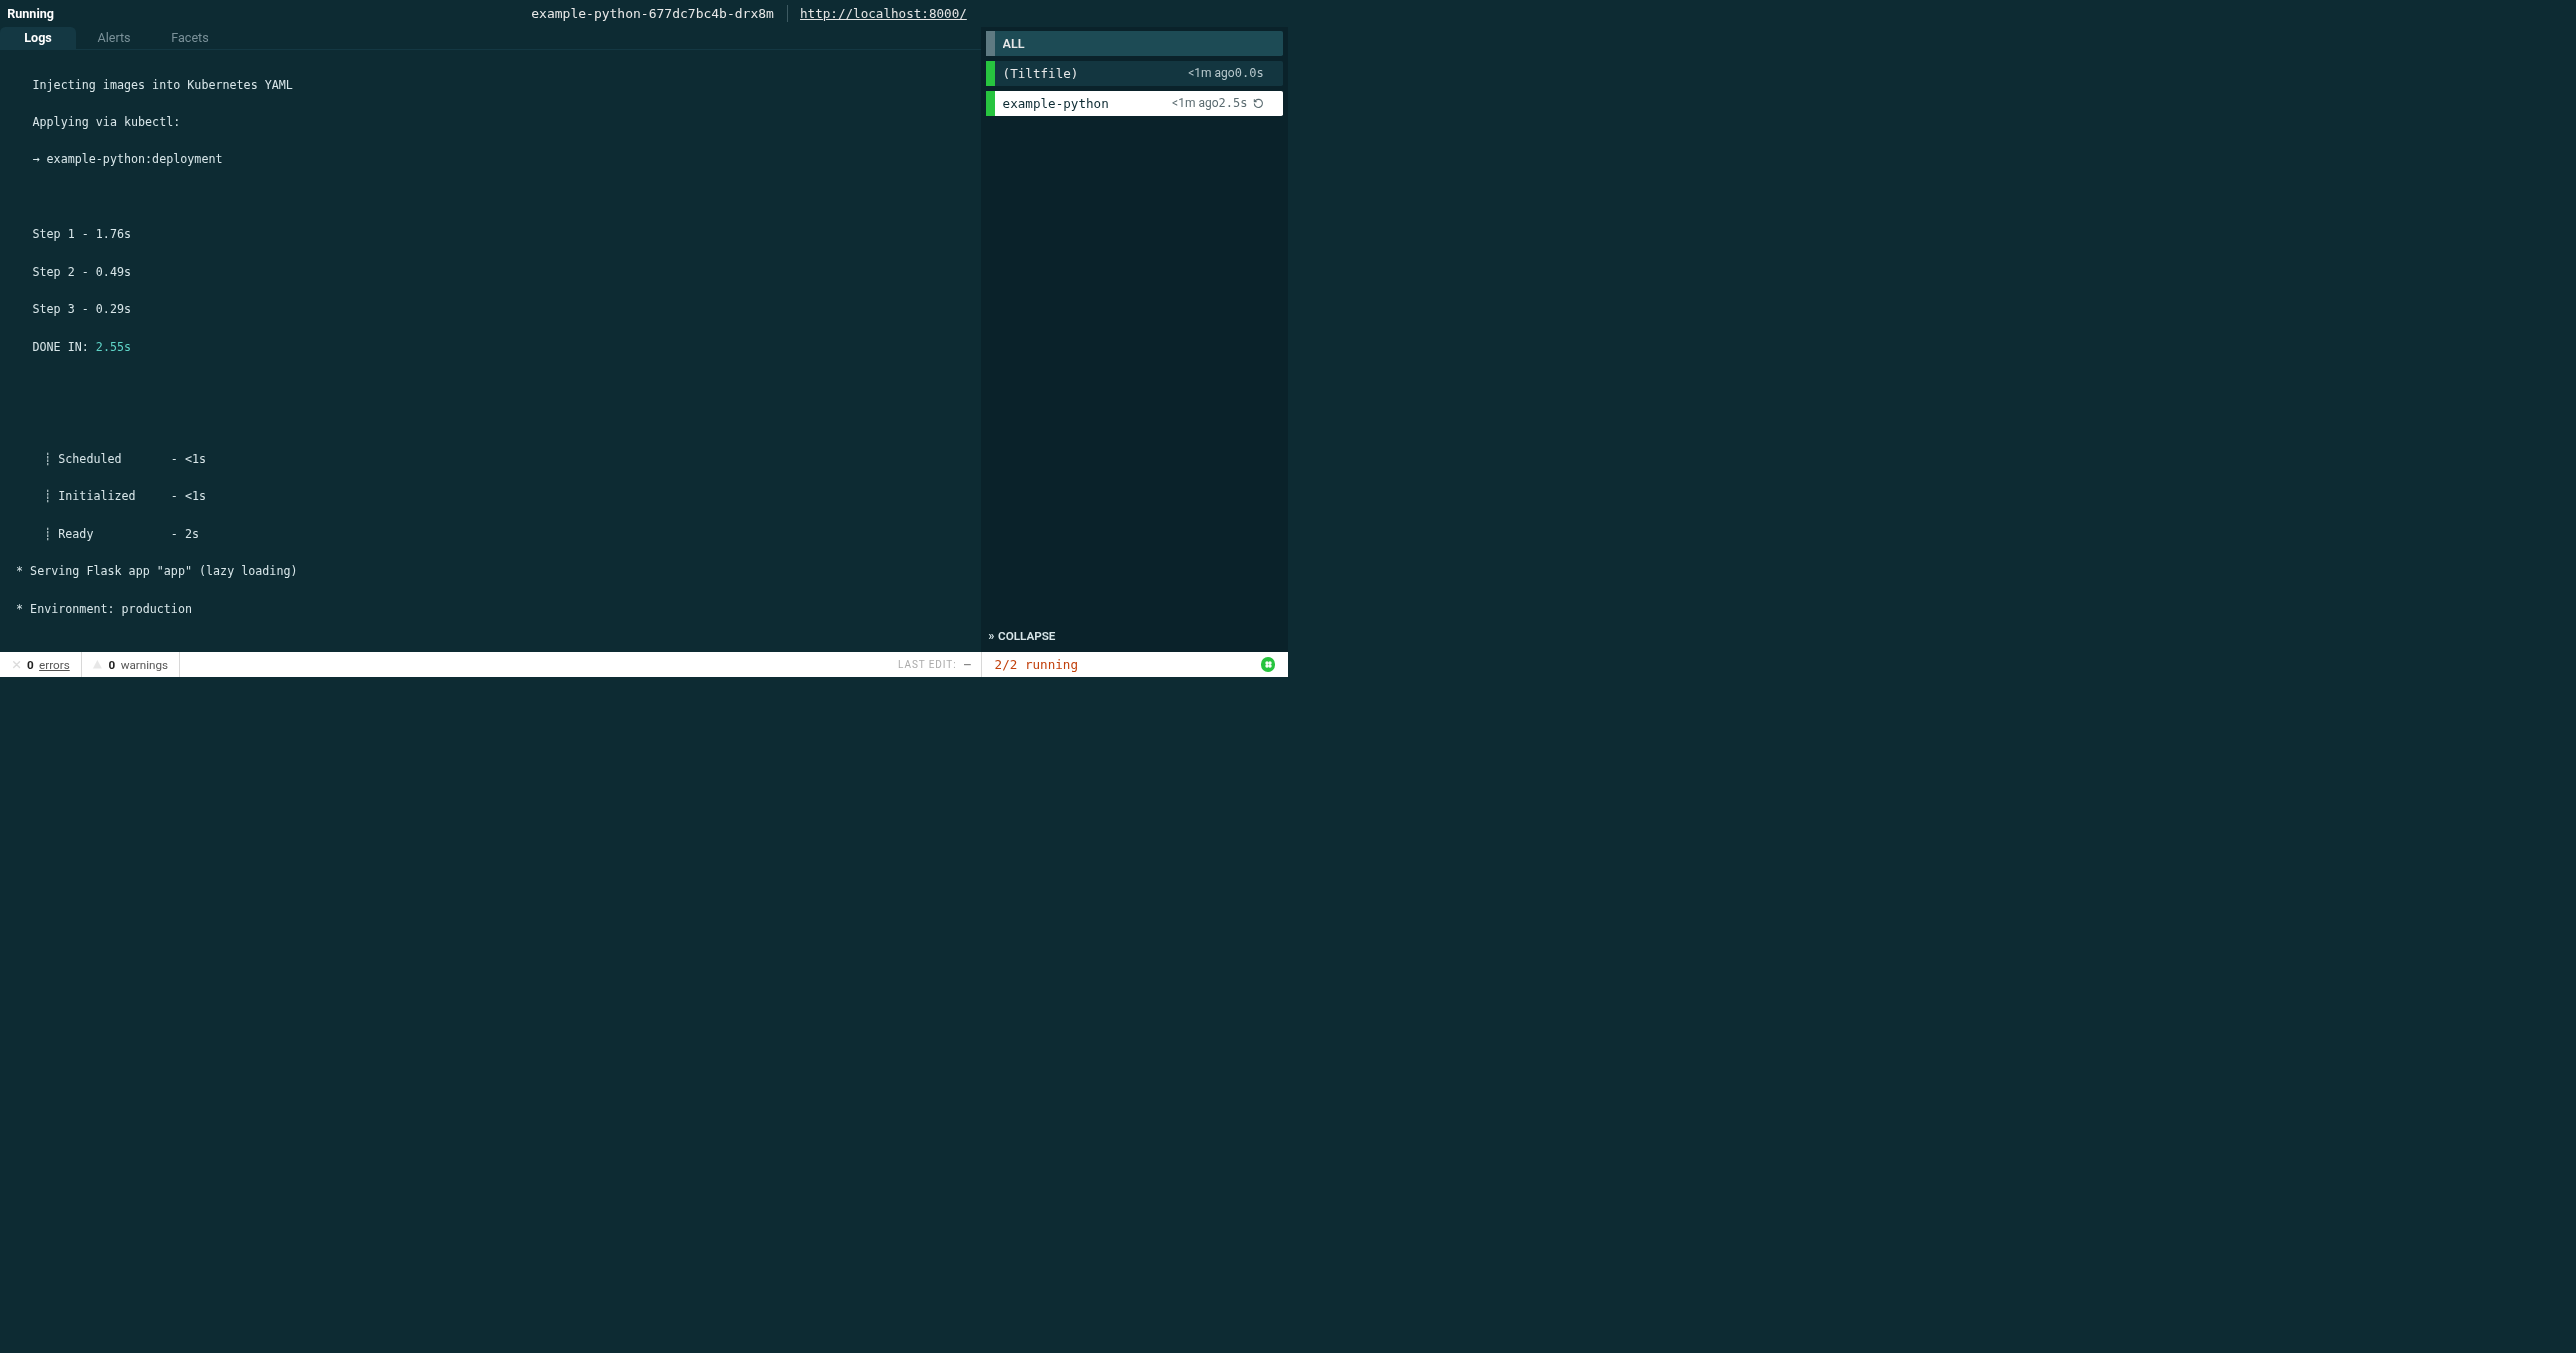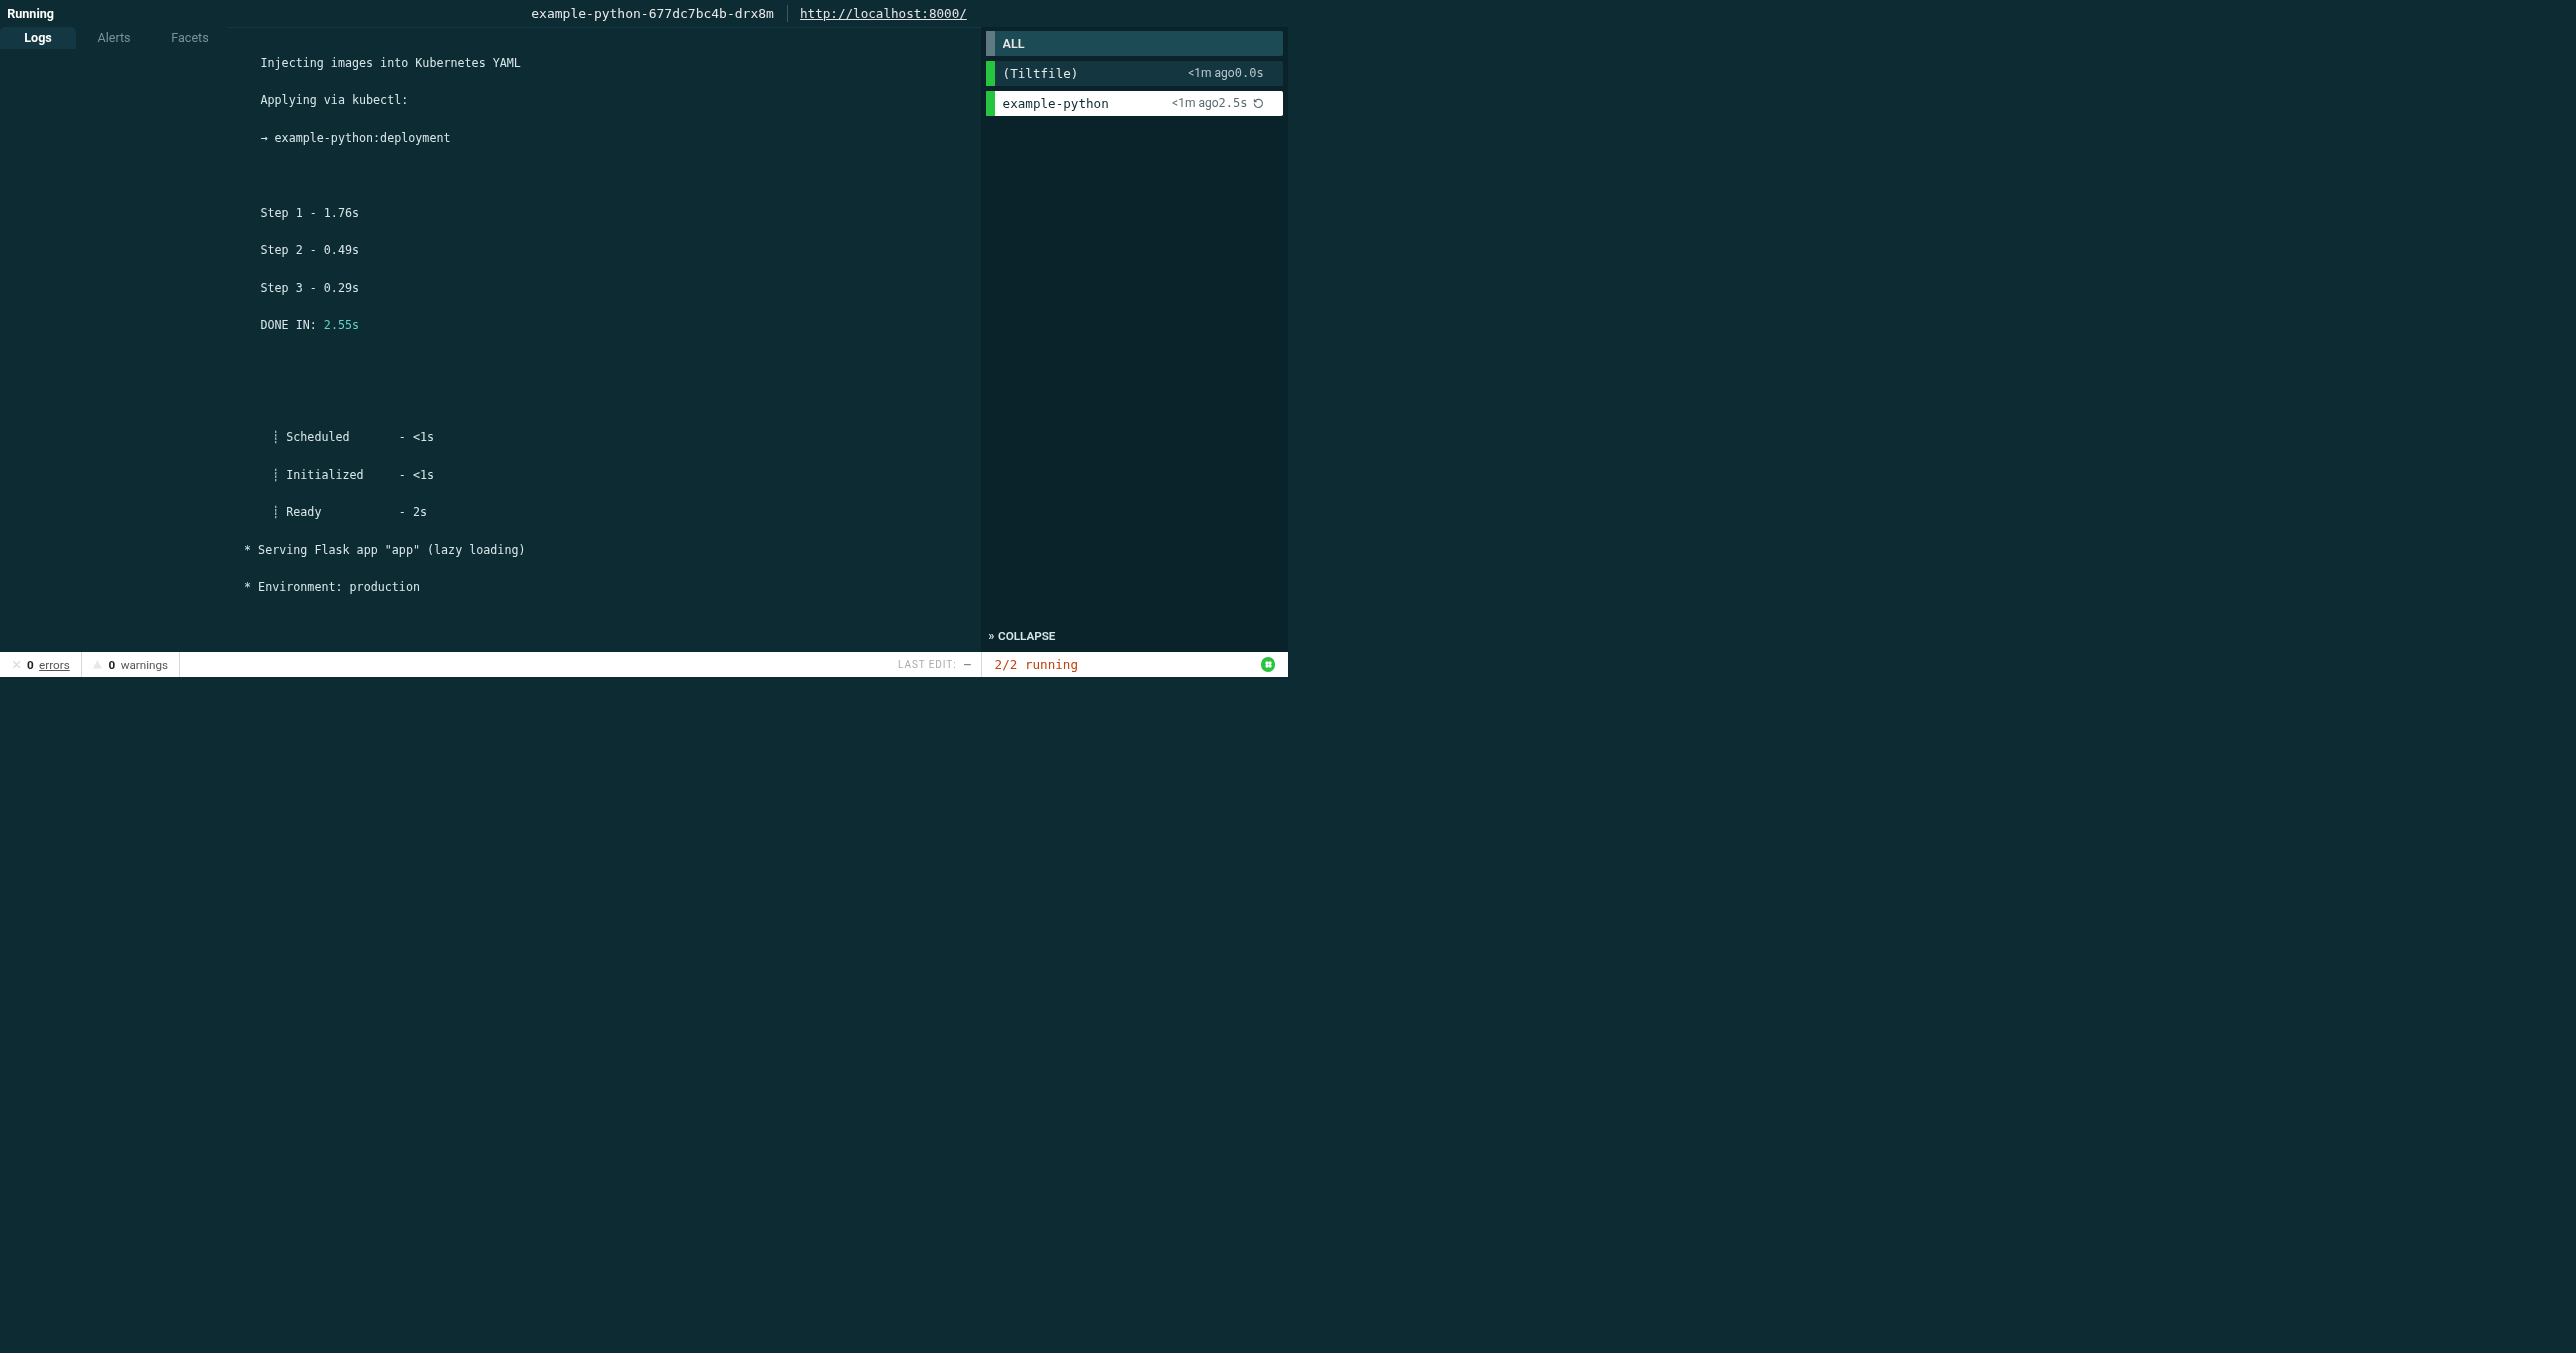--- a/index.html
+++ b/index.html
@@ -45,21 +45,21 @@
 
 
 .body {
   display: flex;
   flex: 1;
   min-height: 0;
 }
 .main {
   flex: 1;
   display: flex;
-  flex-direction: row;
+  flex-direction: column;
   min-width: 0;
 }
 
 
 .tabs {
   display: flex;
   align-items: flex-end;
   height: 21.7px;
 }
 .tab {

